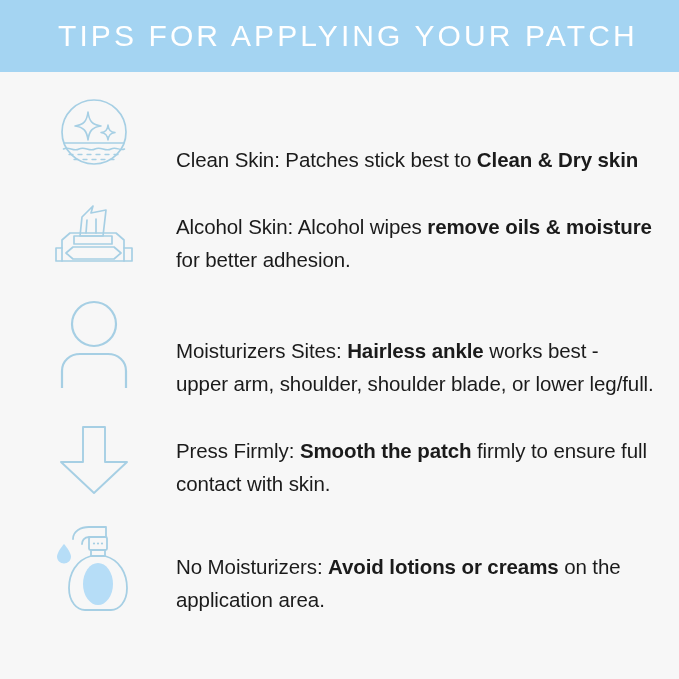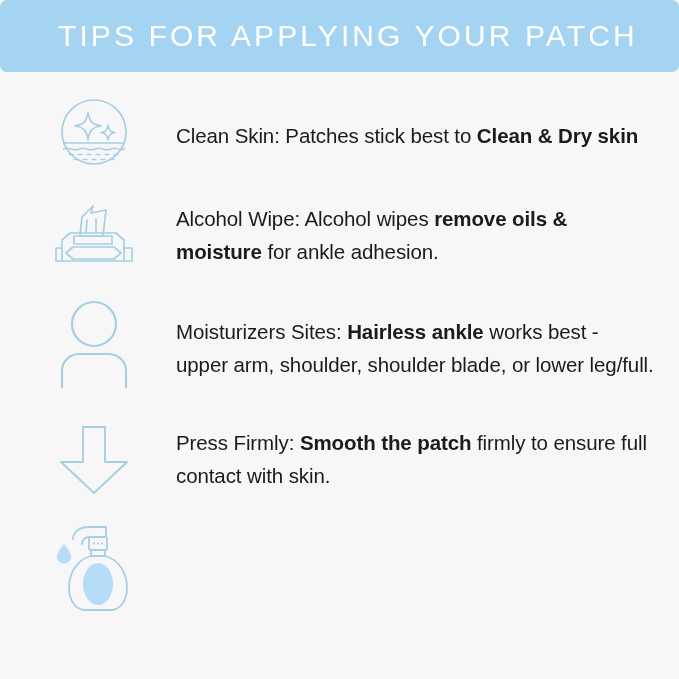--- a/index.html
+++ b/index.html
@@ -23,21 +23,20 @@
   
   .header-banner {
     position: absolute;
     top: 0;
     left: 0;
     width: 679px;
     height: 72px;
     background: #a4d4f2;
     display: flex;
     align-items: center;
-    border-radius: 7px;
   }
 
   .header-title {
     margin-left: 58px;
     color: #ffffff;
     font-family: "Liberation Sans", sans-serif;
     font-size: 30px;
     font-weight: 400;
     letter-spacing: 3.1px;
     white-space: nowrap;
@@ -48,21 +47,21 @@
   .tips-list {
     position: absolute;
     top: 72px;
     left: 0;
     width: 679px;
     padding-top: 18px;
   }
 
   .tip-row {
     display: flex;
-    align-items: center;
+    align-items: flex-end;
     width: 679px;
     padding-left: 40px;
     padding-right: 24px;
   }
 
   .tip-icon {
     flex: 0 0 108px;
     height: 86px;
     display: flex;
     align-items: flex-start;
@@ -162,21 +161,21 @@
             <path d="M18 40 L26 33 L72 33 L80 40 L80 48 L88 48 L88 61 L12 61 L12 48 L18 48 Z" stroke-linejoin="round"></path>
 
             <path d="M22 53 L29 47 L70 47 L77 53 L70 59 L29 59 Z"></path>
 
             <line x1="18" y1="48" x2="18" y2="61"></line>
             <line x1="80" y1="48" x2="80" y2="61"></line>
           </g>
         </svg>
       </div>
       <div class="tip-text">
-        <span>Alcohol Wipe: Alcohol wipes </span><b>remove oils &amp; moisture</b><span> for ankle adhesion.</span>
+        <span>Alcohol Skin: Alcohol wipes </span><b>remove oils &amp; moisture</b><span> for better adhesion.</span>
       </div>
     </div>
 
     <div class="tip-row row-3">
       <div class="tip-icon">
         <svg width="76" height="90" viewBox="0 0 76 90" aria-hidden="true">
           <circle cx="38" cy="26" r="22" fill="none" stroke="#a6cfe4" stroke-width="2.2"></circle>
           <path d="M6 90 L6 73 C6 63 14 56 24 56 L52 56 C62 56 70 63 70 73 L70 90" fill="none" stroke="#a6cfe4" stroke-width="2.2" stroke-linecap="round"></path>
         </svg>
       </div>
@@ -214,16 +213,19 @@
             <circle cx="43" cy="23.5" r="1.1"></circle>
             <circle cx="47" cy="23.5" r="1.1"></circle>
             <circle cx="51" cy="23.5" r="1.1"></circle>
           </g>
 
           <ellipse cx="47" cy="64" rx="15" ry="21" fill="#b6ddf7"></ellipse>
 
           <path d="M13 24 C13 24 6 32 6 36.5 C6 40.5 9.2 43.5 13 43.5 C16.8 43.5 20 40.5 20 36.5 C20 32 13 24 13 24 Z" fill="#b6ddf7"></path>
         </svg>
       </div>
+      <div class="tip-text">
+        <span>No Moisturizers: </span><b>Avoid lotions or creams</b><span> on the application area.</span>
+      </div>
     </div>
 
   </div>
 </div>
 
 </body></html>

